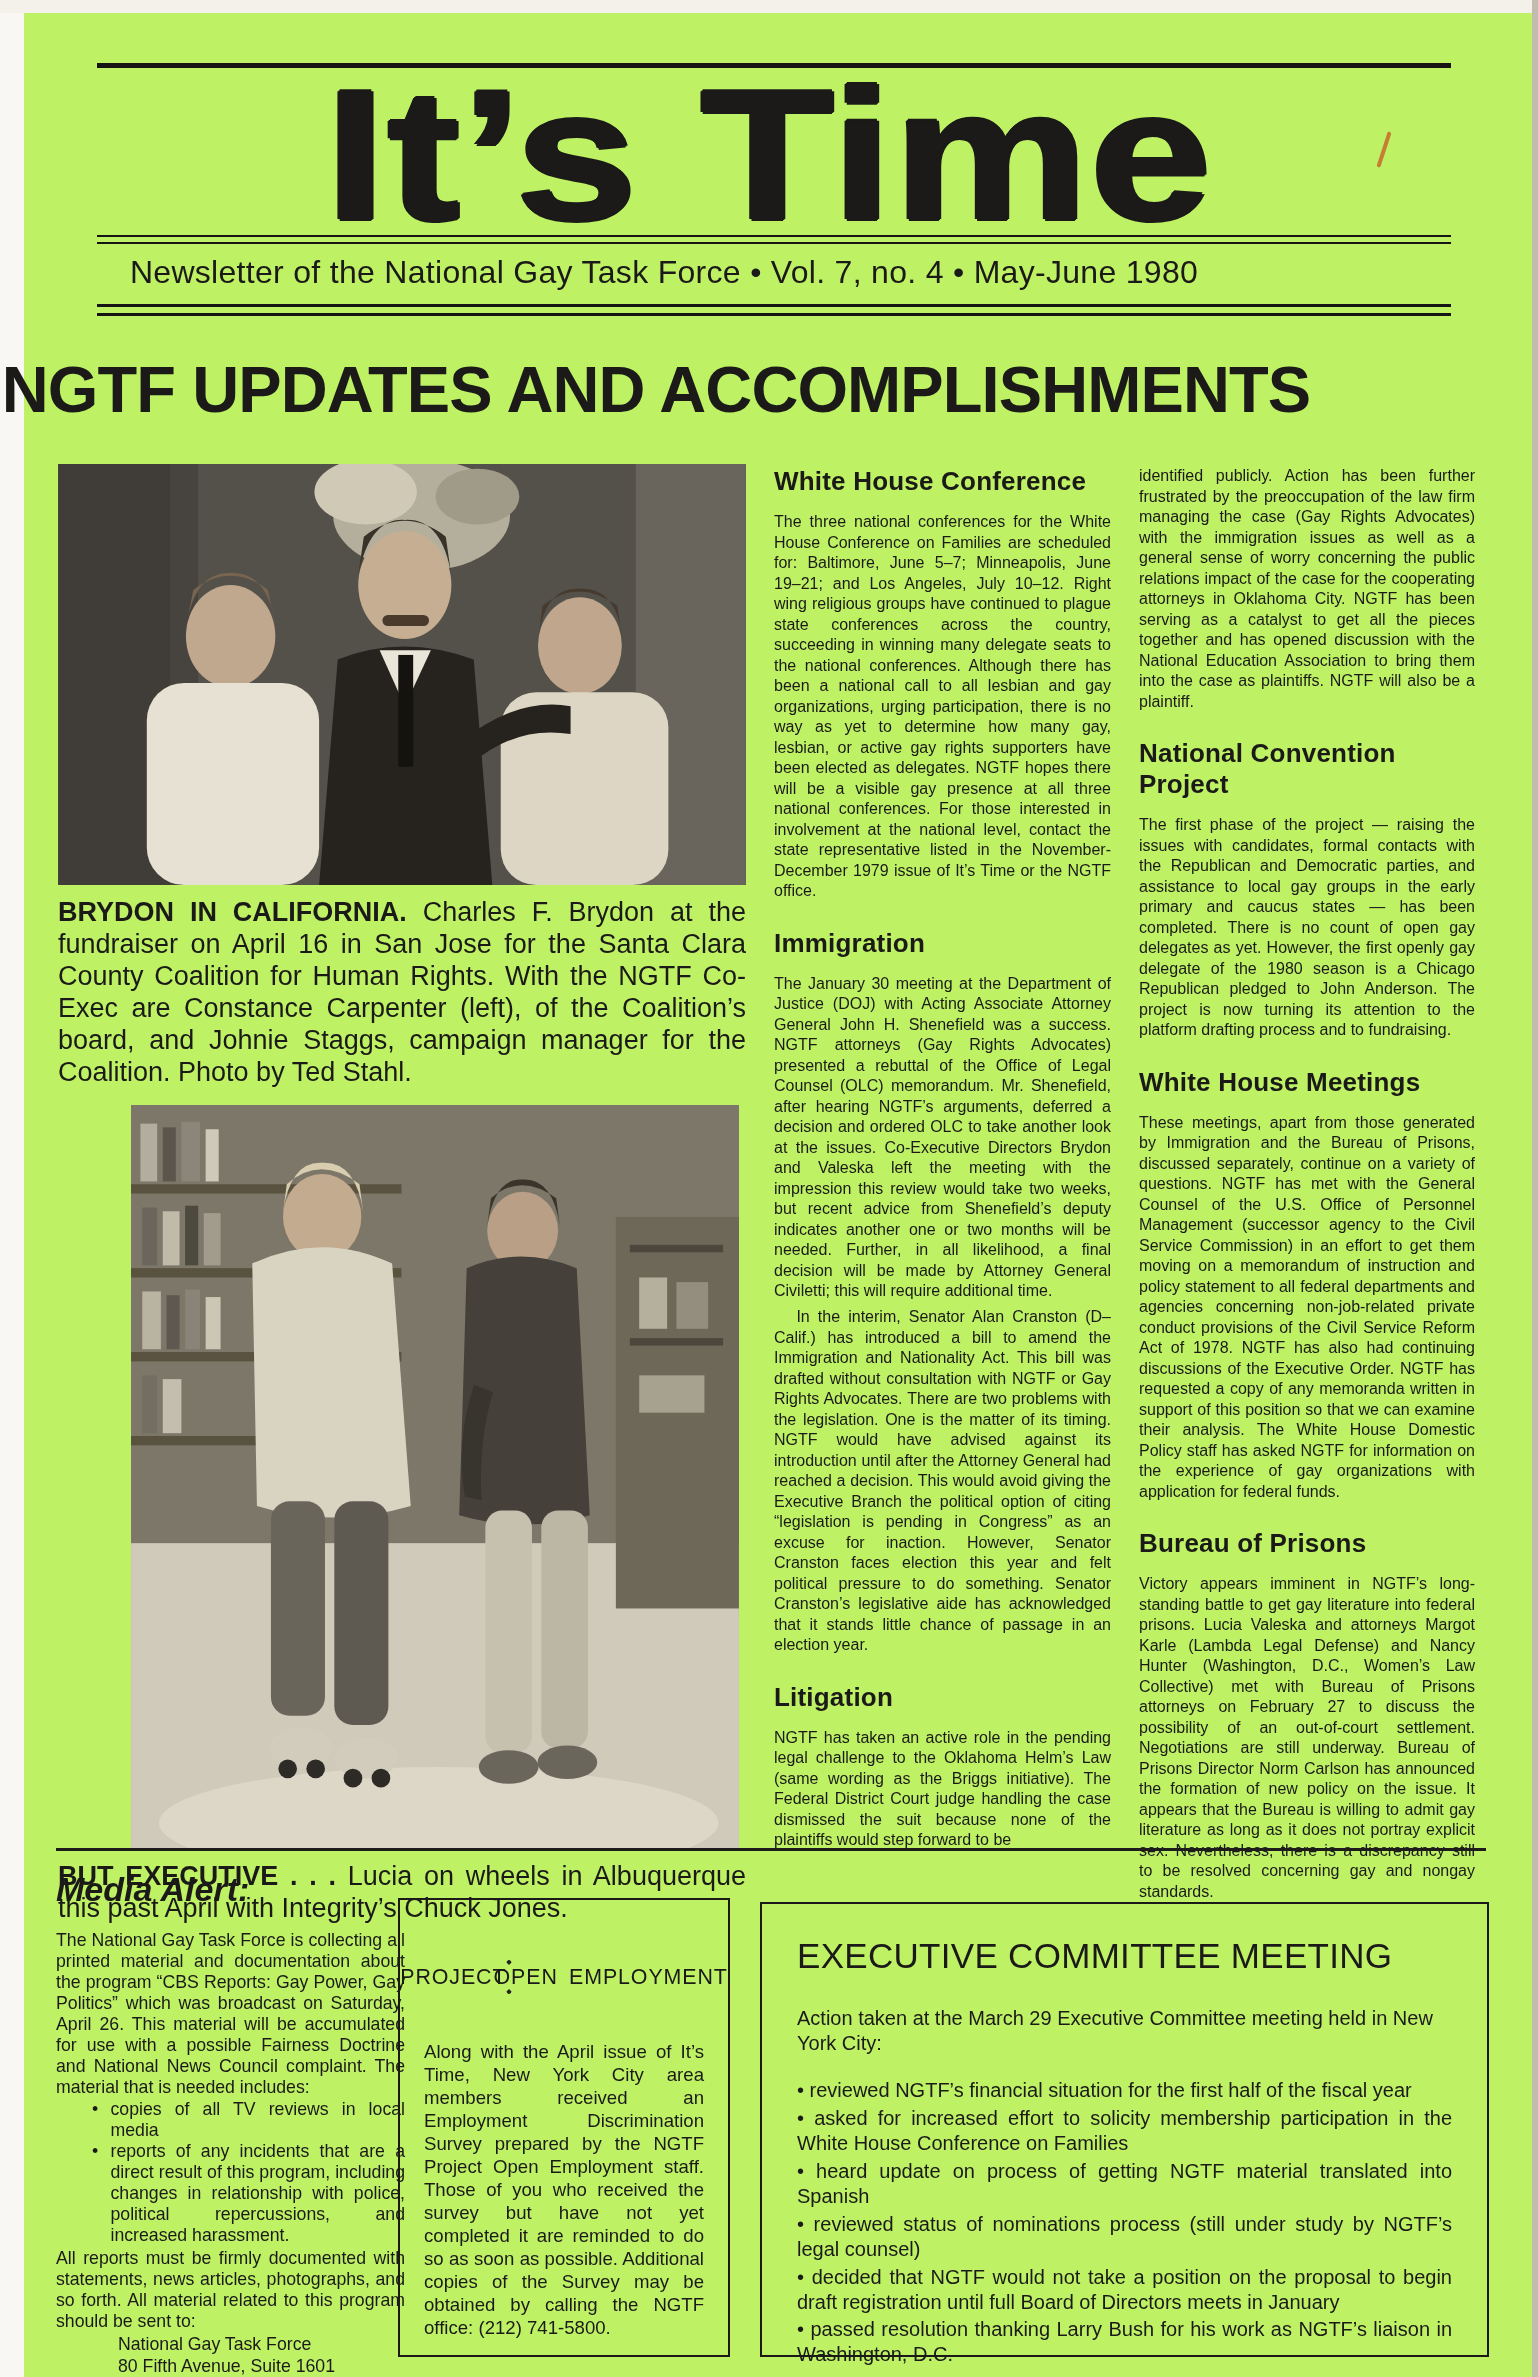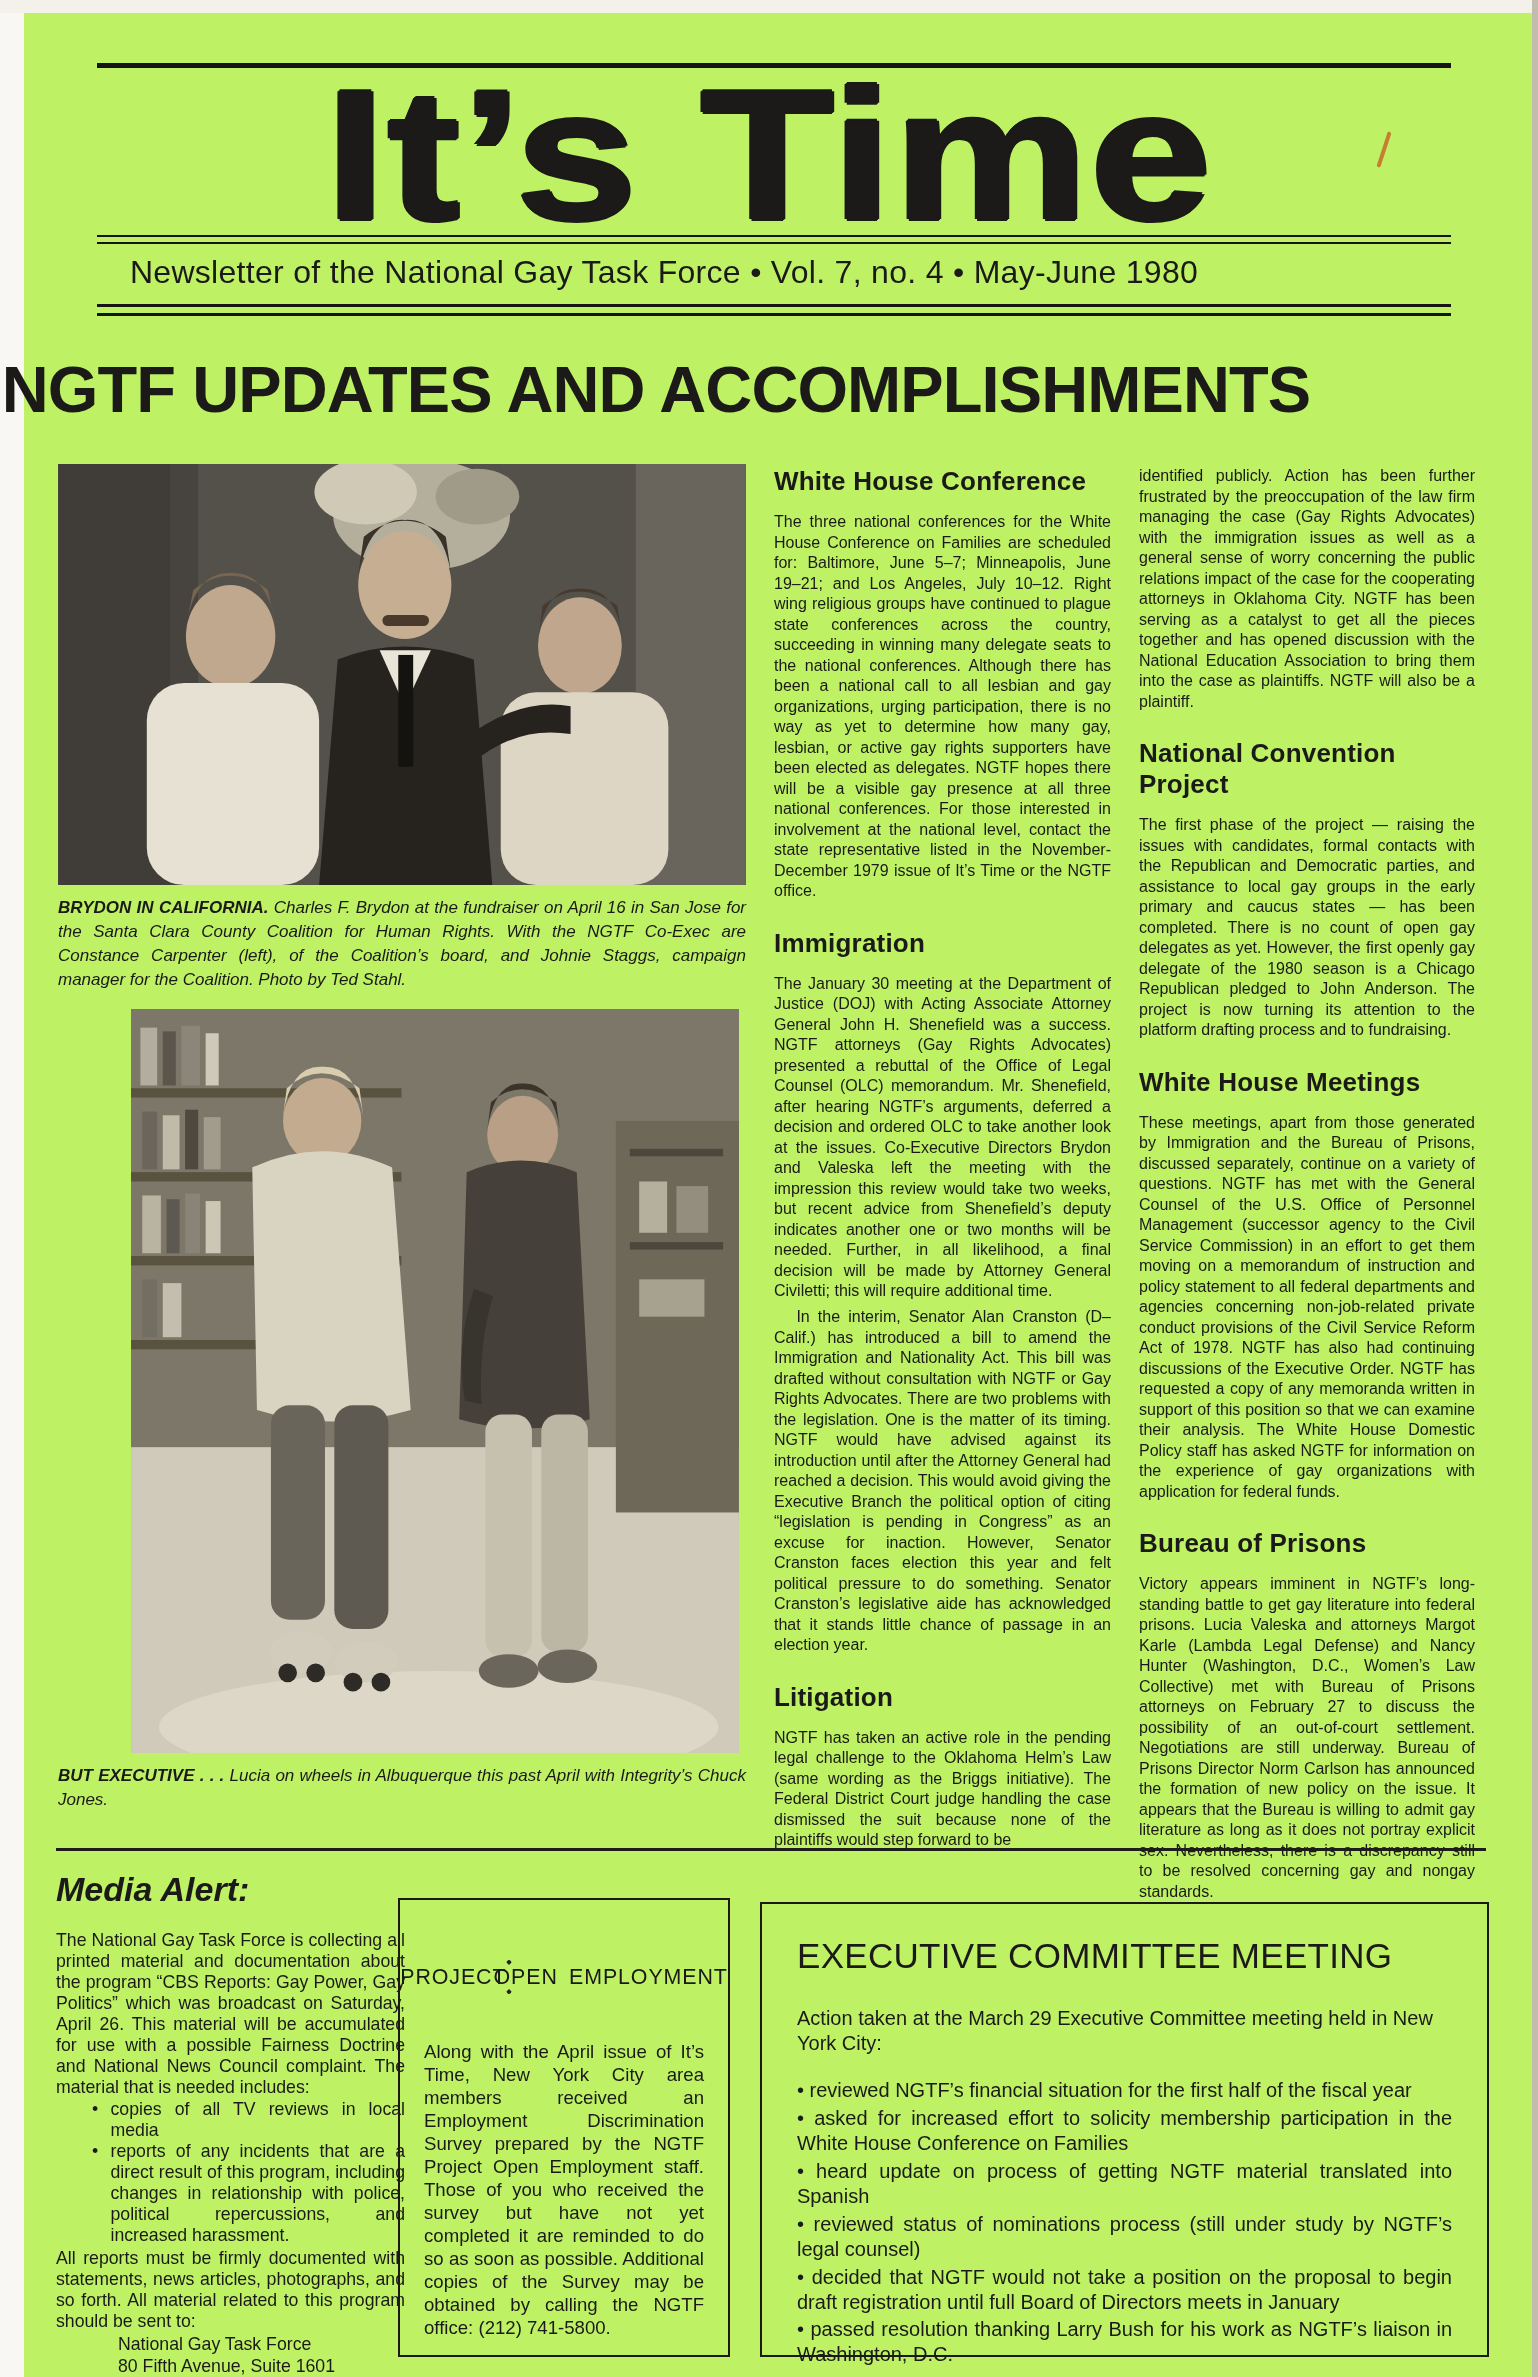--- a/index.html
+++ b/index.html
@@ -37,21 +37,21 @@
     position:absolute;left:0;top:352px;width:1312px;text-align:center;
     font-size:65px;font-weight:bold;letter-spacing:-0.9px;white-space:nowrap;
   }
 
   
   .col-left{position:absolute;left:58px;top:464px;width:688px;}
   .col-mid{position:absolute;left:774px;top:466px;width:337px;}
   .col-right{position:absolute;left:1139px;top:466px;width:336px;}
 
   .photo{display:block;background:#6a665e;}
-  .caption{margin-top:11.2px;font-size:17px;line-height:24px;text-align:justify;font-style:italic;}
+  .caption{margin-top:11.2px;font-size:27px;line-height:32px;text-align:justify;}
   .caption .lead{font-weight:bold;}
   .photo2wrap{margin-top:17px;margin-left:73px;}
 
   .art-h{font-size:26px;font-weight:bold;margin:0 0 15px 0;letter-spacing:0.2px;}
   .art-h.space{margin-top:26px;}
   .art-p{font-size:16px;line-height:20.5px;text-align:justify;margin:0 0 5.6px 0;}
   .art-p.indent{text-indent:22.4px;}
 
   
   .rule-wide{position:absolute;left:56px;top:1848px;width:1430px;height:2.8px;background:#1d1c1a;}

